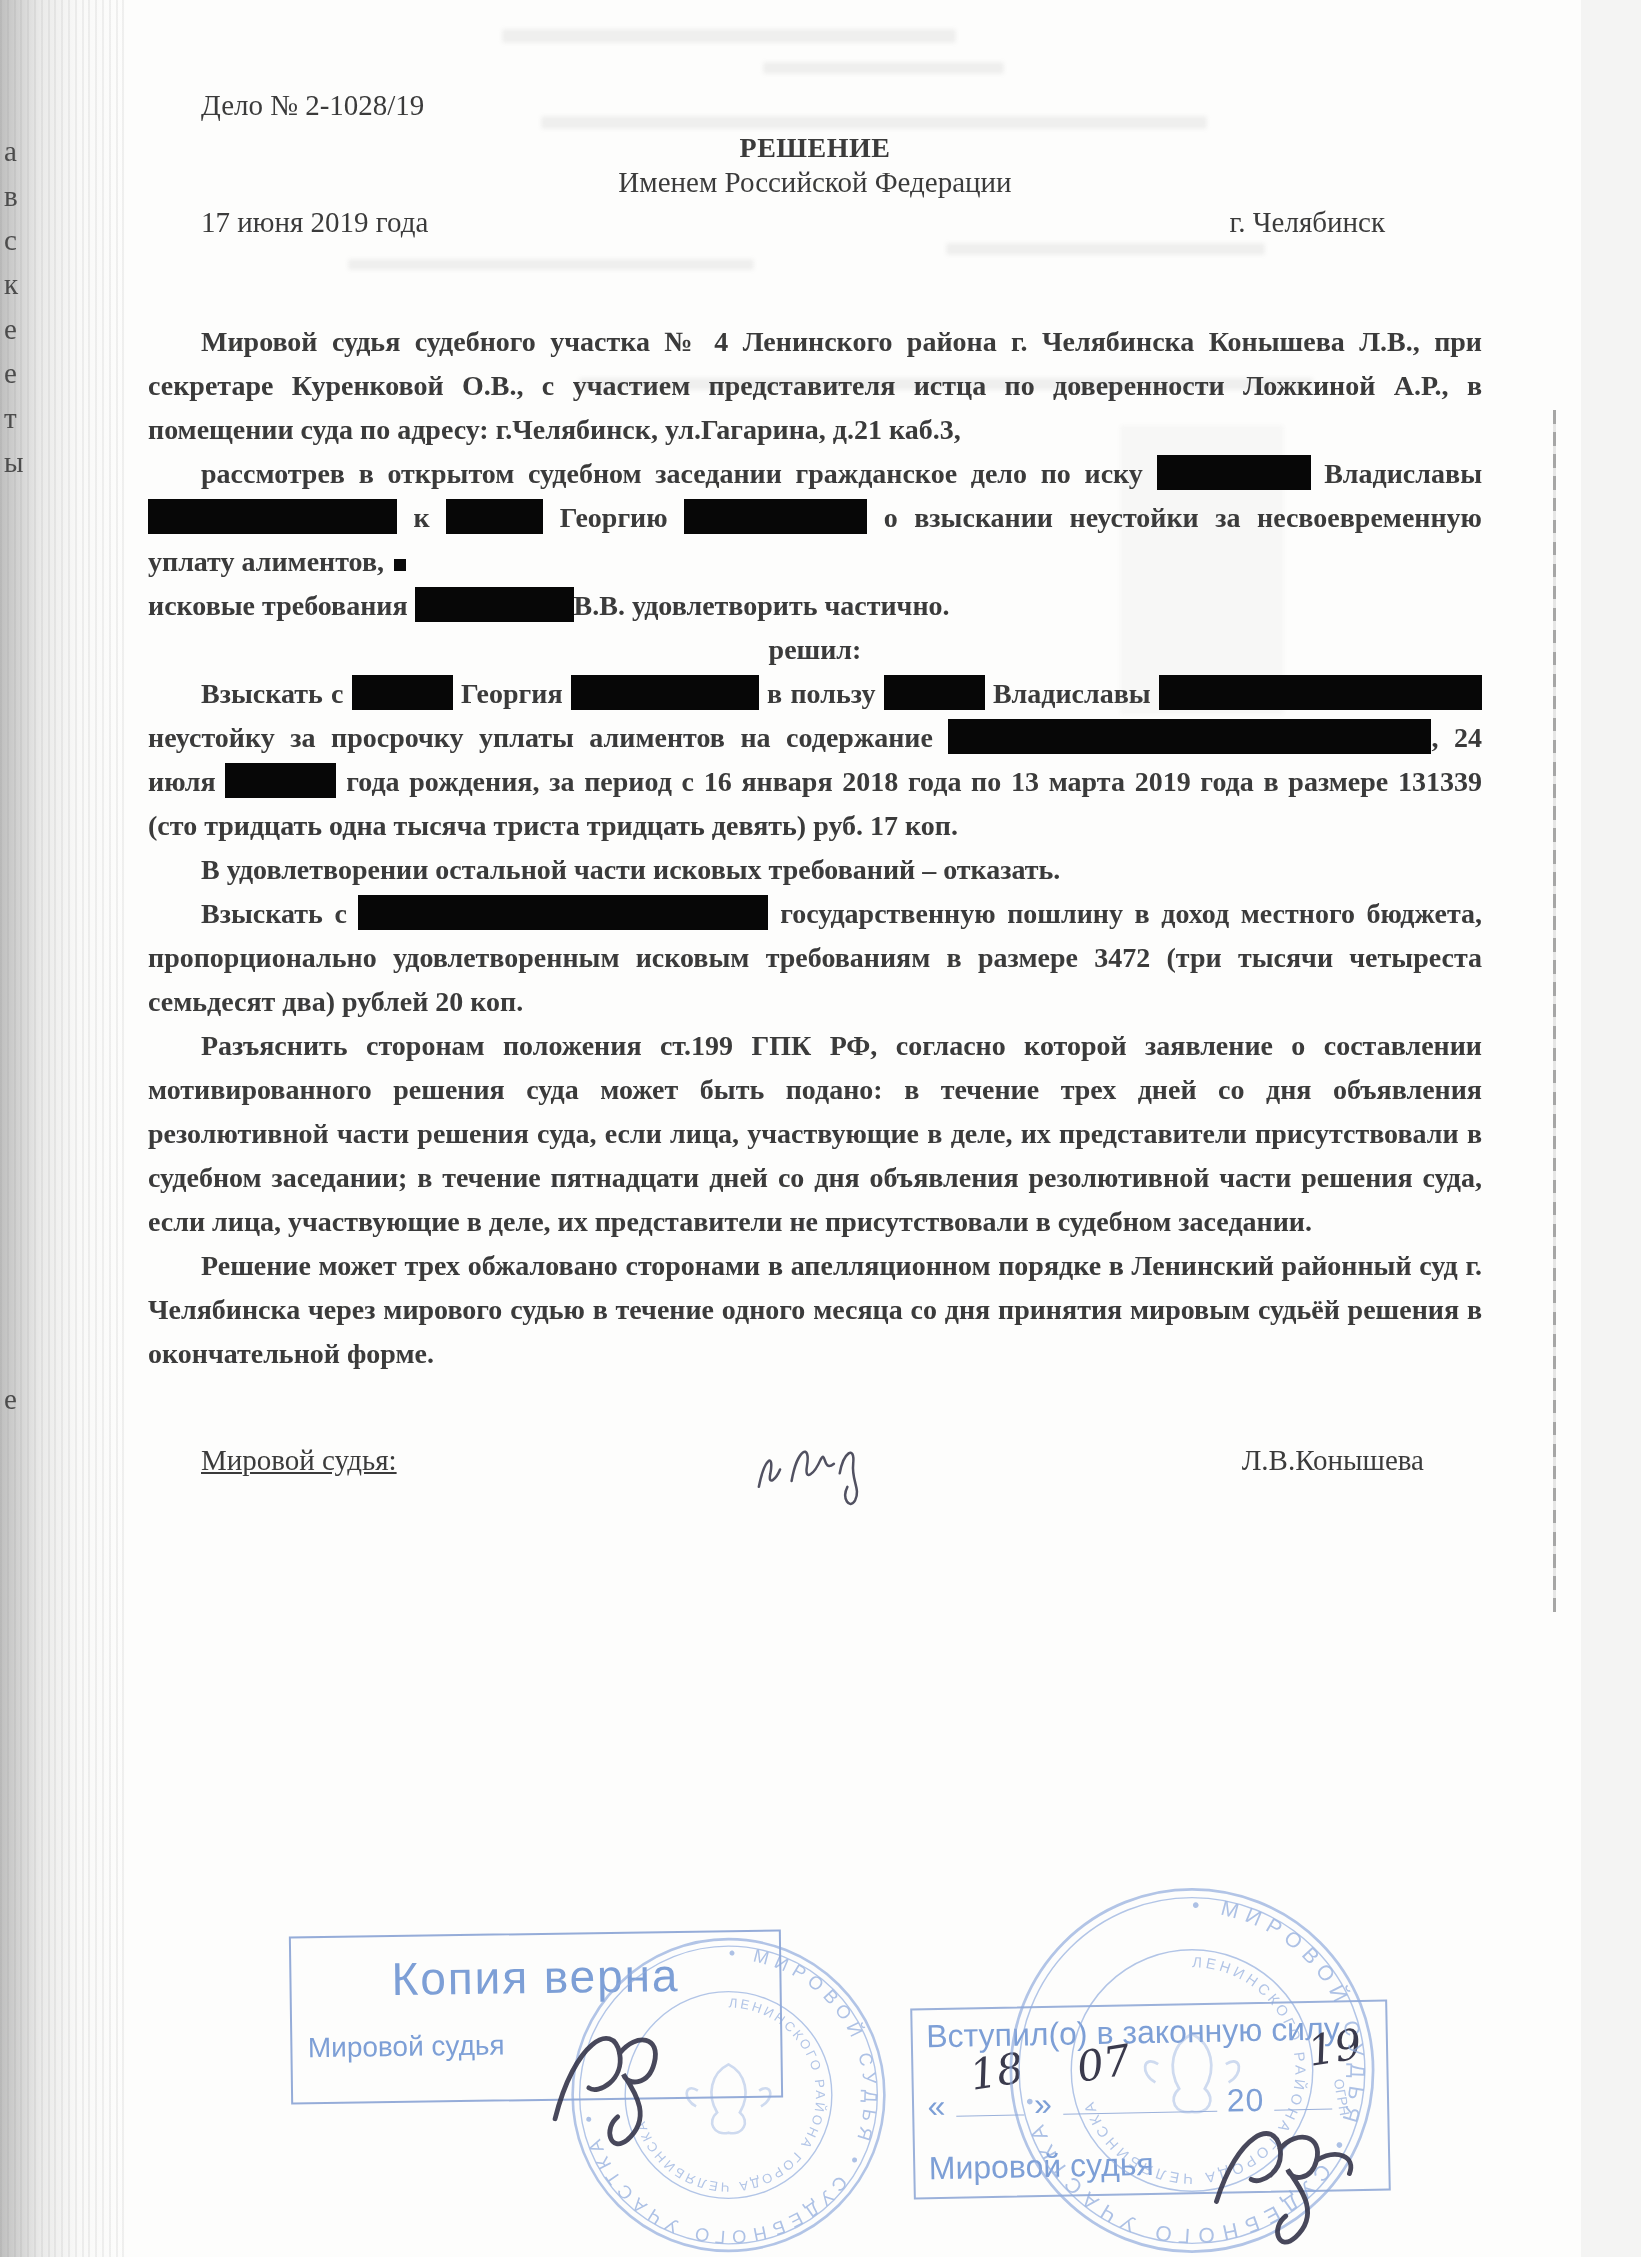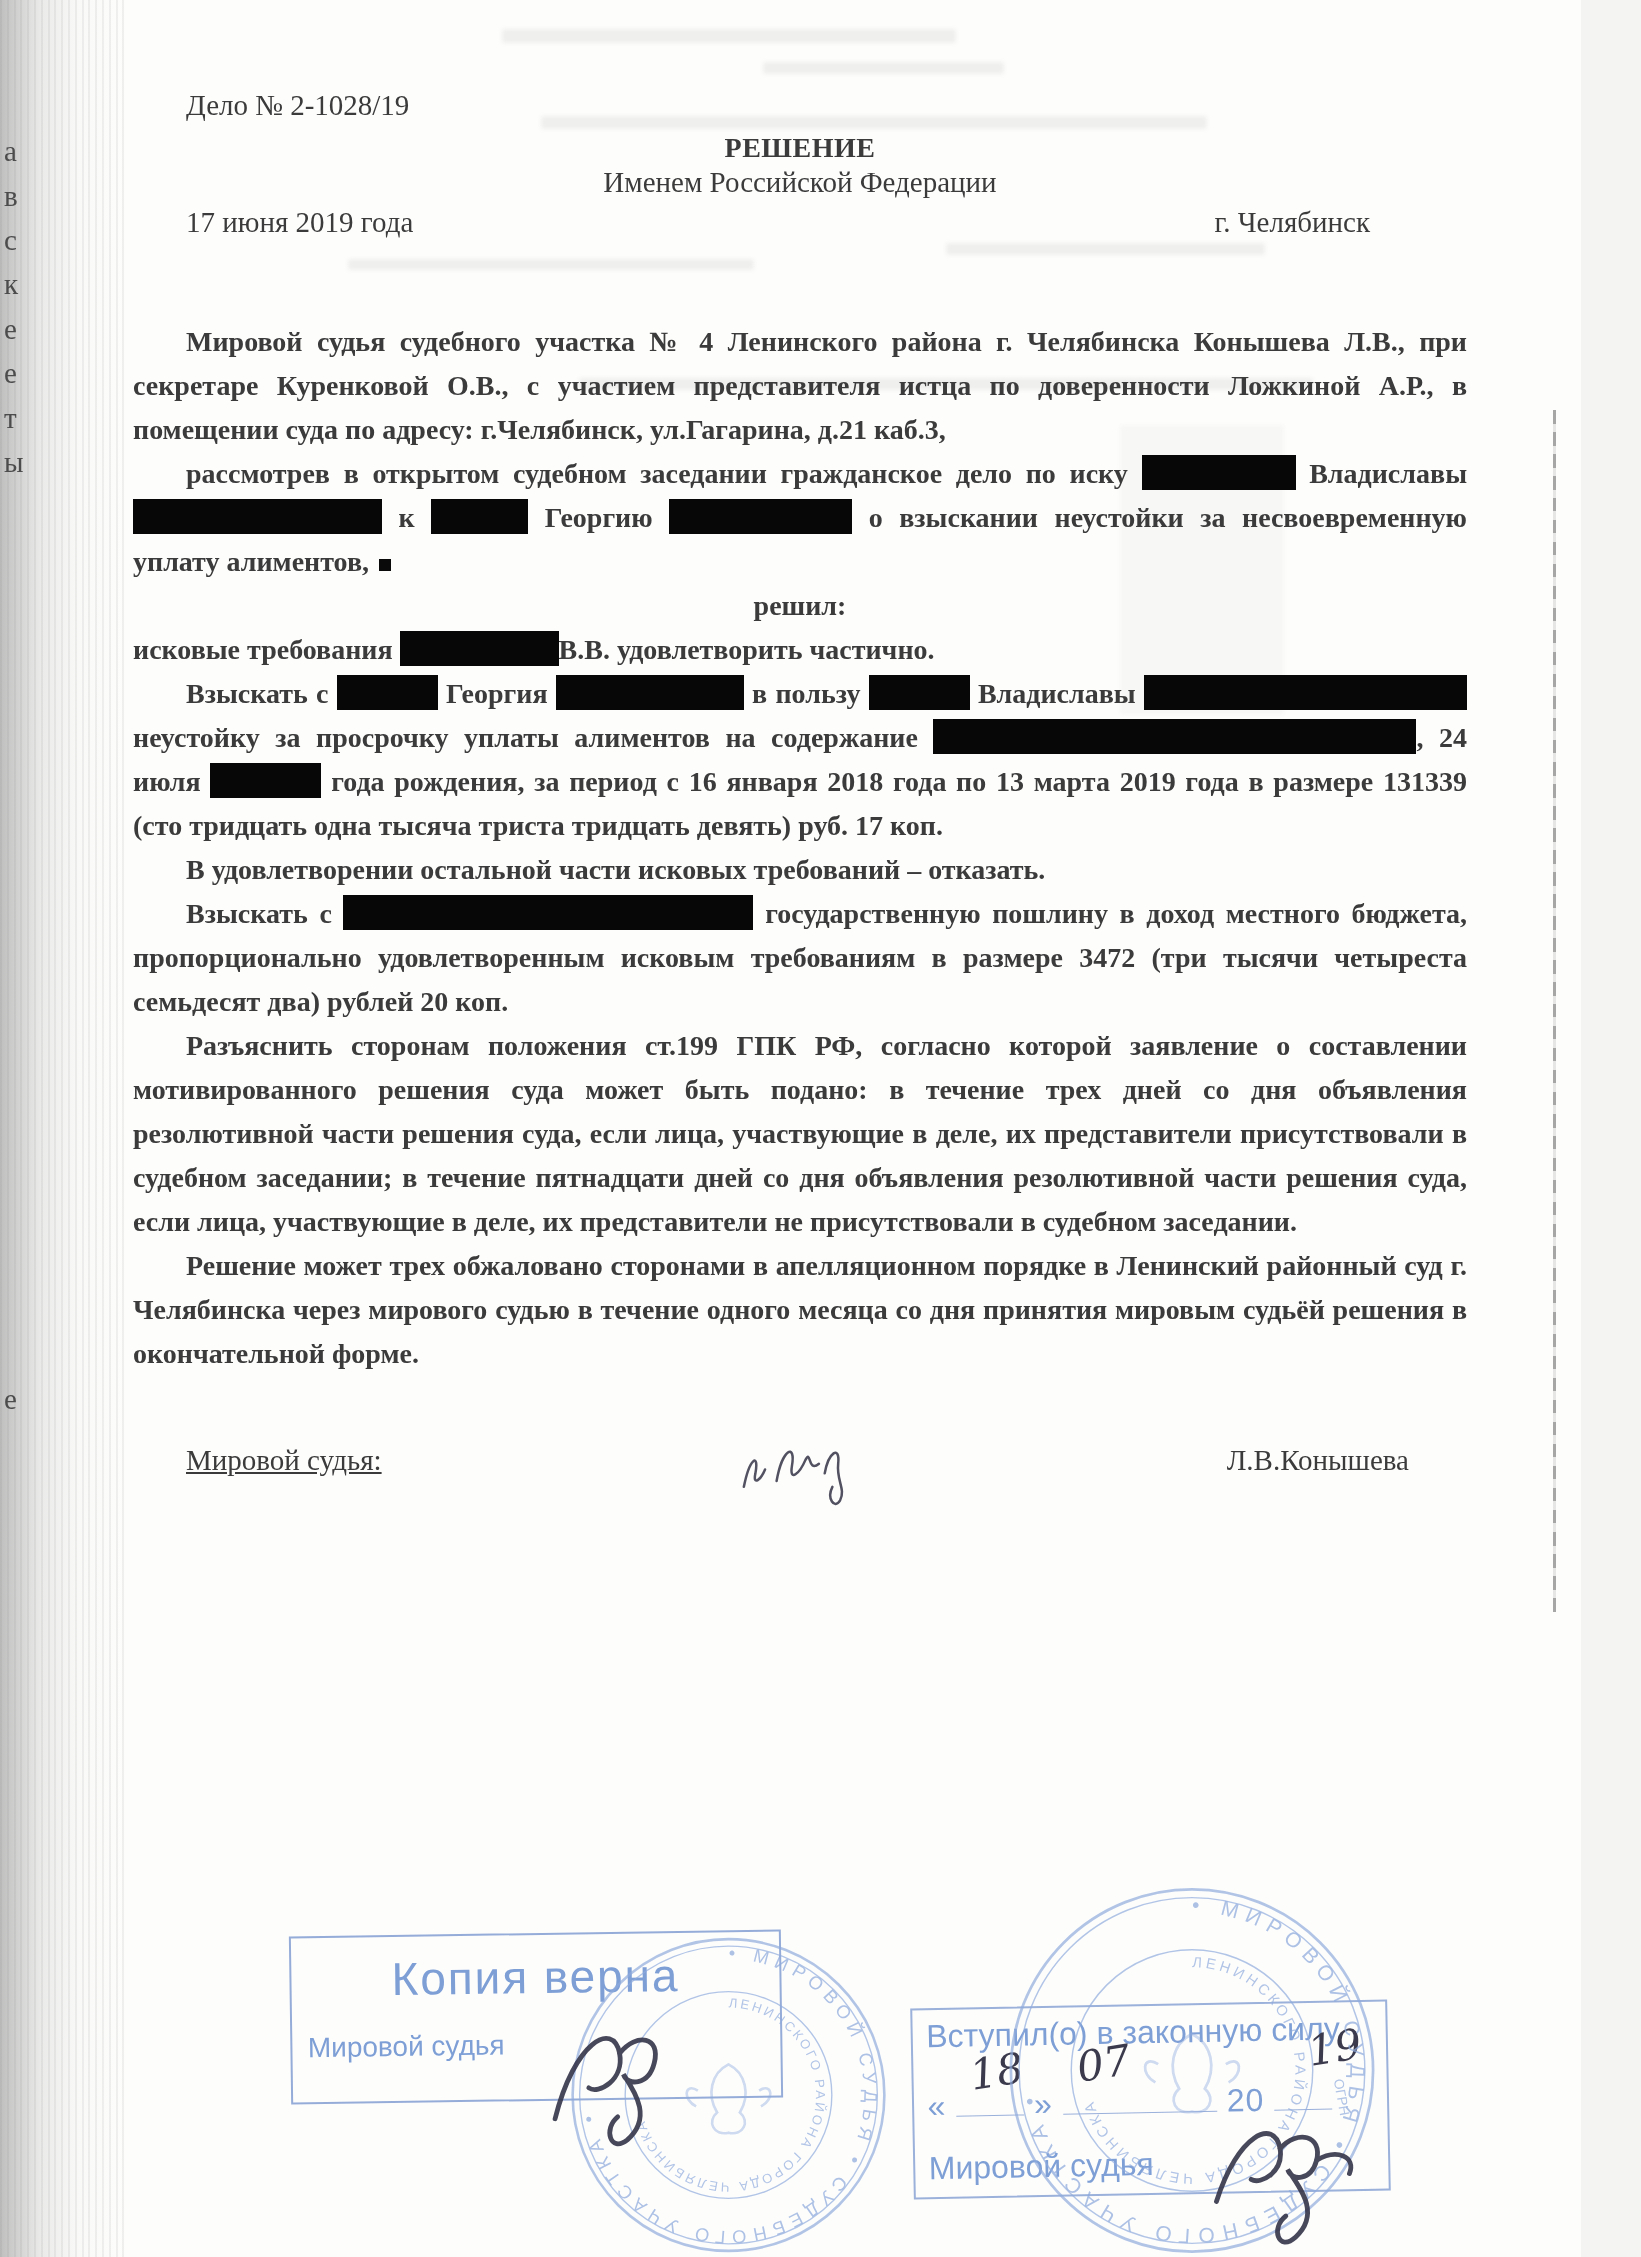--- a/index.html
+++ b/index.html
@@ -16,21 +16,21 @@
     background:repeating-linear-gradient(180deg,rgba(60,60,60,.45) 0 13.5px,rgba(60,60,60,.12) 13.5px 22px);}
   .ghost{position:absolute;background:rgba(120,120,120,.10);filter:blur(1.9px);border-radius:2.9px;}
   .edge-letter{position:absolute;left:3.9px;font-size:29px;color:#4c4c4c;}
   .edge-letter:nth-child(1){top:135px}.edge-letter:nth-child(2){top:180px}
   .edge-letter:nth-child(3){top:224px}.edge-letter:nth-child(4){top:268px}
   .edge-letter:nth-child(5){top:313px}.edge-letter:nth-child(6){top:357px}
   .edge-letter:nth-child(7){top:402px}.edge-letter:nth-child(8){top:446px}
   .edge-letter:nth-child(9){top:1383px}
 
   
-  .content{position:absolute;left:133px;top:89px;width:1334px;}
+  .content{position:absolute;left:148px;top:89px;width:1334px;}
   .case-number{padding-left:53px;font-size:29px;}
   .heading{text-align:center;margin-top:9.7px;}
   .title{font-size:28px;font-weight:bold;letter-spacing:0.5px;}
   .subtitle{font-size:29px;font-weight:normal;margin-top:1.9px;}
   .clarifier{font-size:28px;margin-top:3.9px;}
   .dateline{display:flex;justify-content:space-between;margin-top:7.7px;font-size:29px;}
   .dateline .date{padding-left:53px;}
   .dateline .place{padding-right:97px;}
 
   .doc-body{margin-top:81px;font-size:28px;line-height:44px;text-align:justify;}
@@ -99,22 +99,22 @@
       <div class="subtitle">Именем Российской Федерации</div>
     </div>
     <div class="dateline">
       <span class="date">17 июня 2019 года</span>
       <span class="place">г. Челябинск</span>
     </div>
 
     <div class="doc-body" id="docBody">
         <p class="para">Мировой судья судебного участка № 4 Ленинского района г. Челябинска Конышева Л.В., при  секретаре Куренковой О.В., с участием представителя истца по доверенности Ложкиной А.Р., в помещении суда по адресу: г.Челябинск, ул.Гагарина, д.21 каб.3,</p>
         <p class="para">рассмотрев в открытом судебном заседании гражданское дело по иску <span class="redact" style="width: 154px;"></span> Владиславы <span class="redact" style="width: 249px;"></span> к <span class="redact" style="width: 97px;"></span> Георгию <span class="redact" style="width: 183px;"></span> о взыскании неустойки за несвоевременную уплату алиментов,<span class="inkmark"></span></p>
+        <p class="para noindent">исковые требования <span class="redact" style="width: 159px;"></span>В.В. удовлетворить частично.</p>
         <p class="para center">решил:</p>
-        <p class="para noindent">исковые требования <span class="redact" style="width: 159px;"></span>В.В. удовлетворить частично.</p>
         <p class="para">Взыскать с <span class="redact" style="width: 101px;"></span> Георгия <span class="redact" style="width: 188px;"></span> в пользу <span class="redact" style="width: 101px;"></span> Владиславы <span class="redact" style="width: 323px;"></span> неустойку за просрочку уплаты алиментов на содержание <span class="redact" style="width: 483px;"></span>, 24 июля <span class="redact" style="width: 111px;"></span> года рождения, за период с 16 января 2018 года по 13 марта 2019 года в размере  131339 (сто тридцать одна тысяча триста тридцать девять) руб. 17 коп.</p>
         <p class="para">В удовлетворении  остальной части исковых требований – отказать.</p>
         <p class="para">Взыскать с <span class="redact" style="width: 410px;"></span> государственную пошлину в доход местного бюджета, пропорционально удовлетворенным исковым требованиям в размере 3472 (три тысячи четыреста семьдесят два) рублей 20 коп.</p>
         <p class="para">Разъяснить сторонам положения ст.199 ГПК РФ, согласно которой заявление о составлении мотивированного решения суда может быть подано: в течение трех дней со дня объявления резолютивной части решения суда, если лица, участвующие в деле, их представители присутствовали в судебном заседании; в течение пятнадцати дней со дня объявления резолютивной части решения суда, если лица, участвующие в деле, их представители не присутствовали в судебном заседании.</p>
         <p class="para">Решение может трех обжаловано сторонами в апелляционном порядке в Ленинский районный суд г. Челябинска через мирового судью в течение одного месяца со дня принятия мировым судьёй решения в окончательной форме.</p>
       </div>
 
     <div class="sig-row">
       <span class="label">Мировой судья:</span>
       <svg class="sig-scribble" width="145" height="77" viewBox="0 0 150 80">

